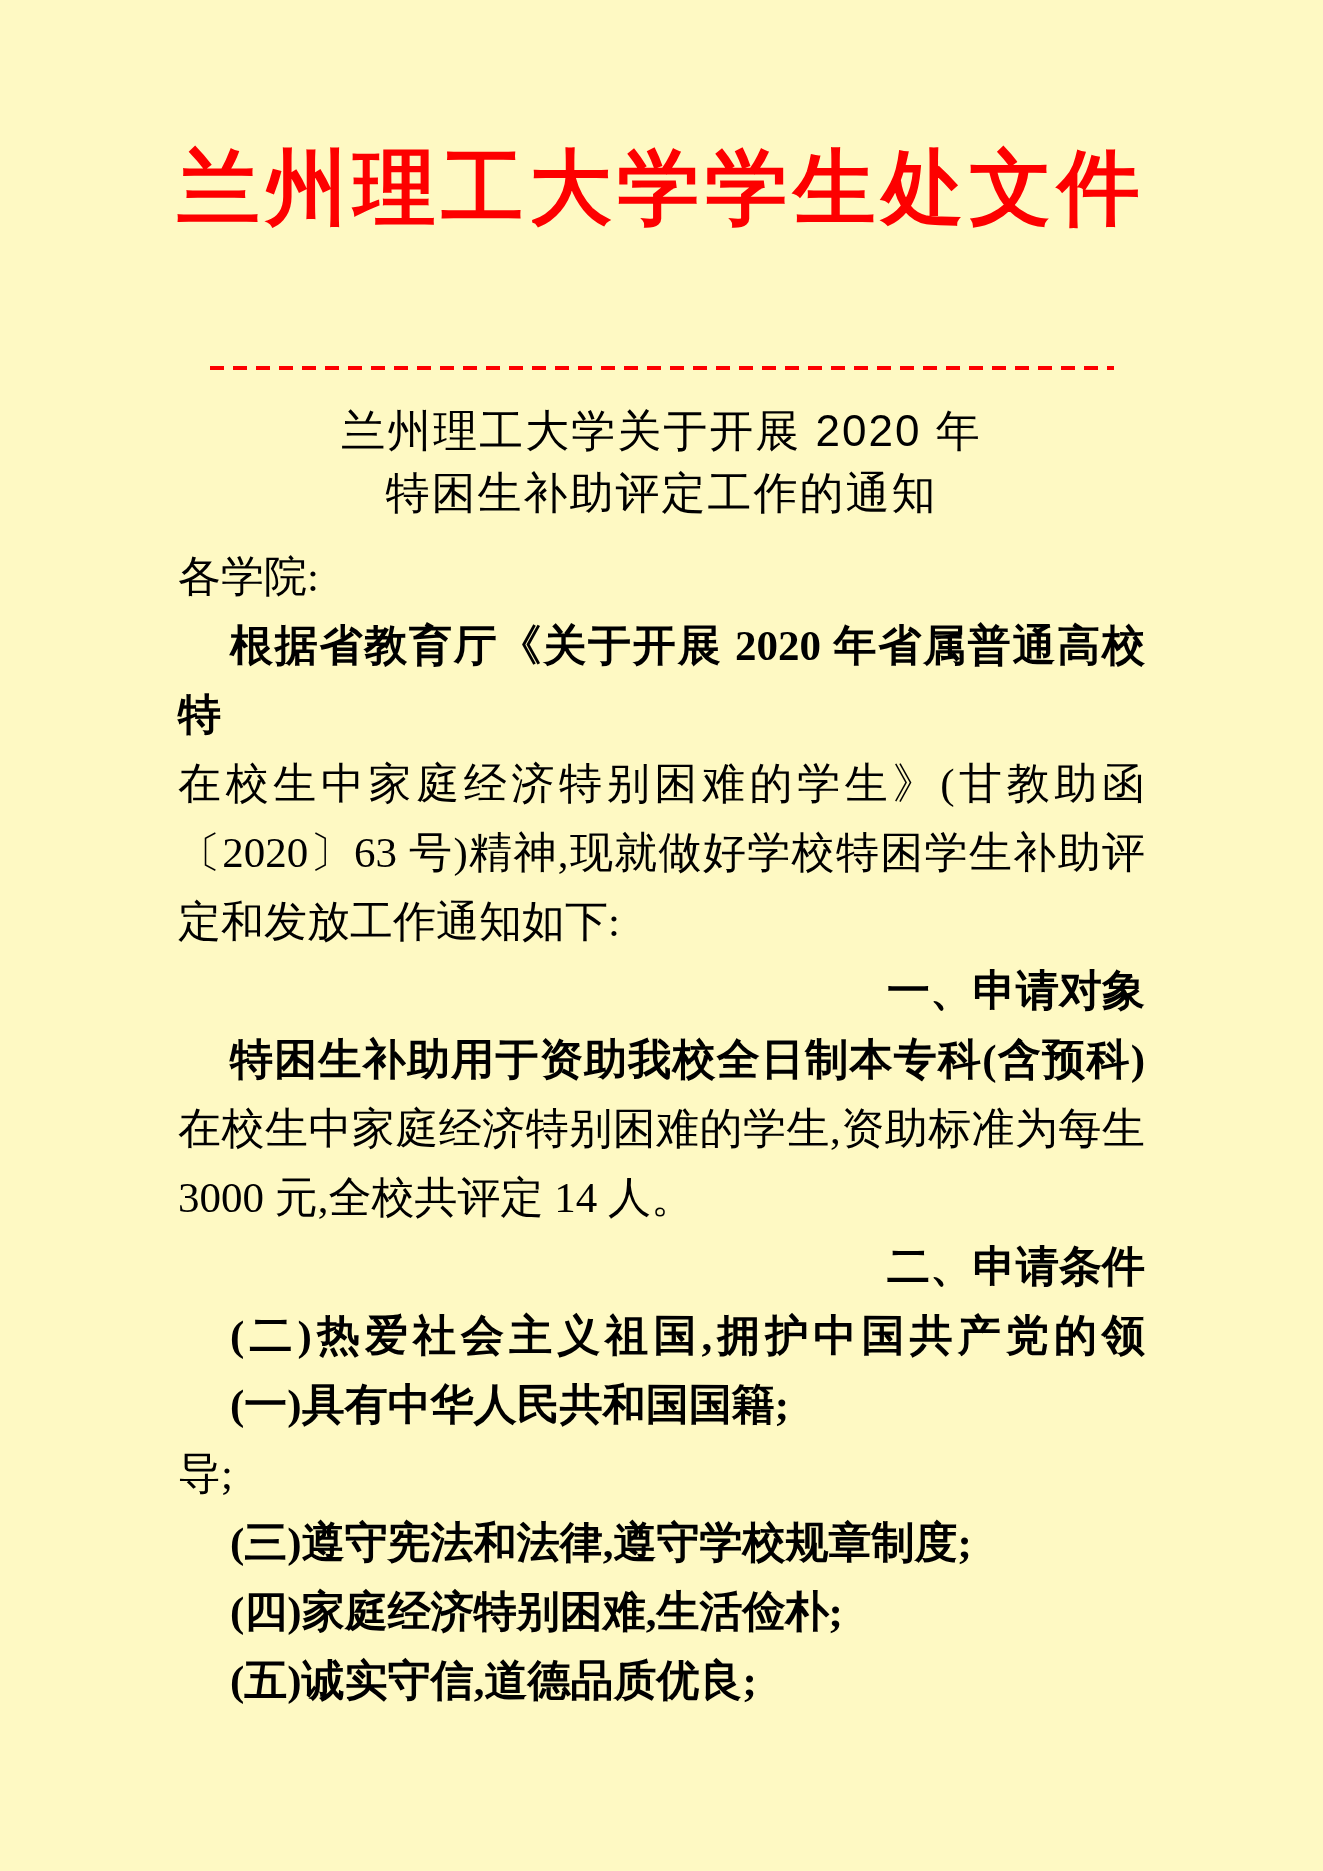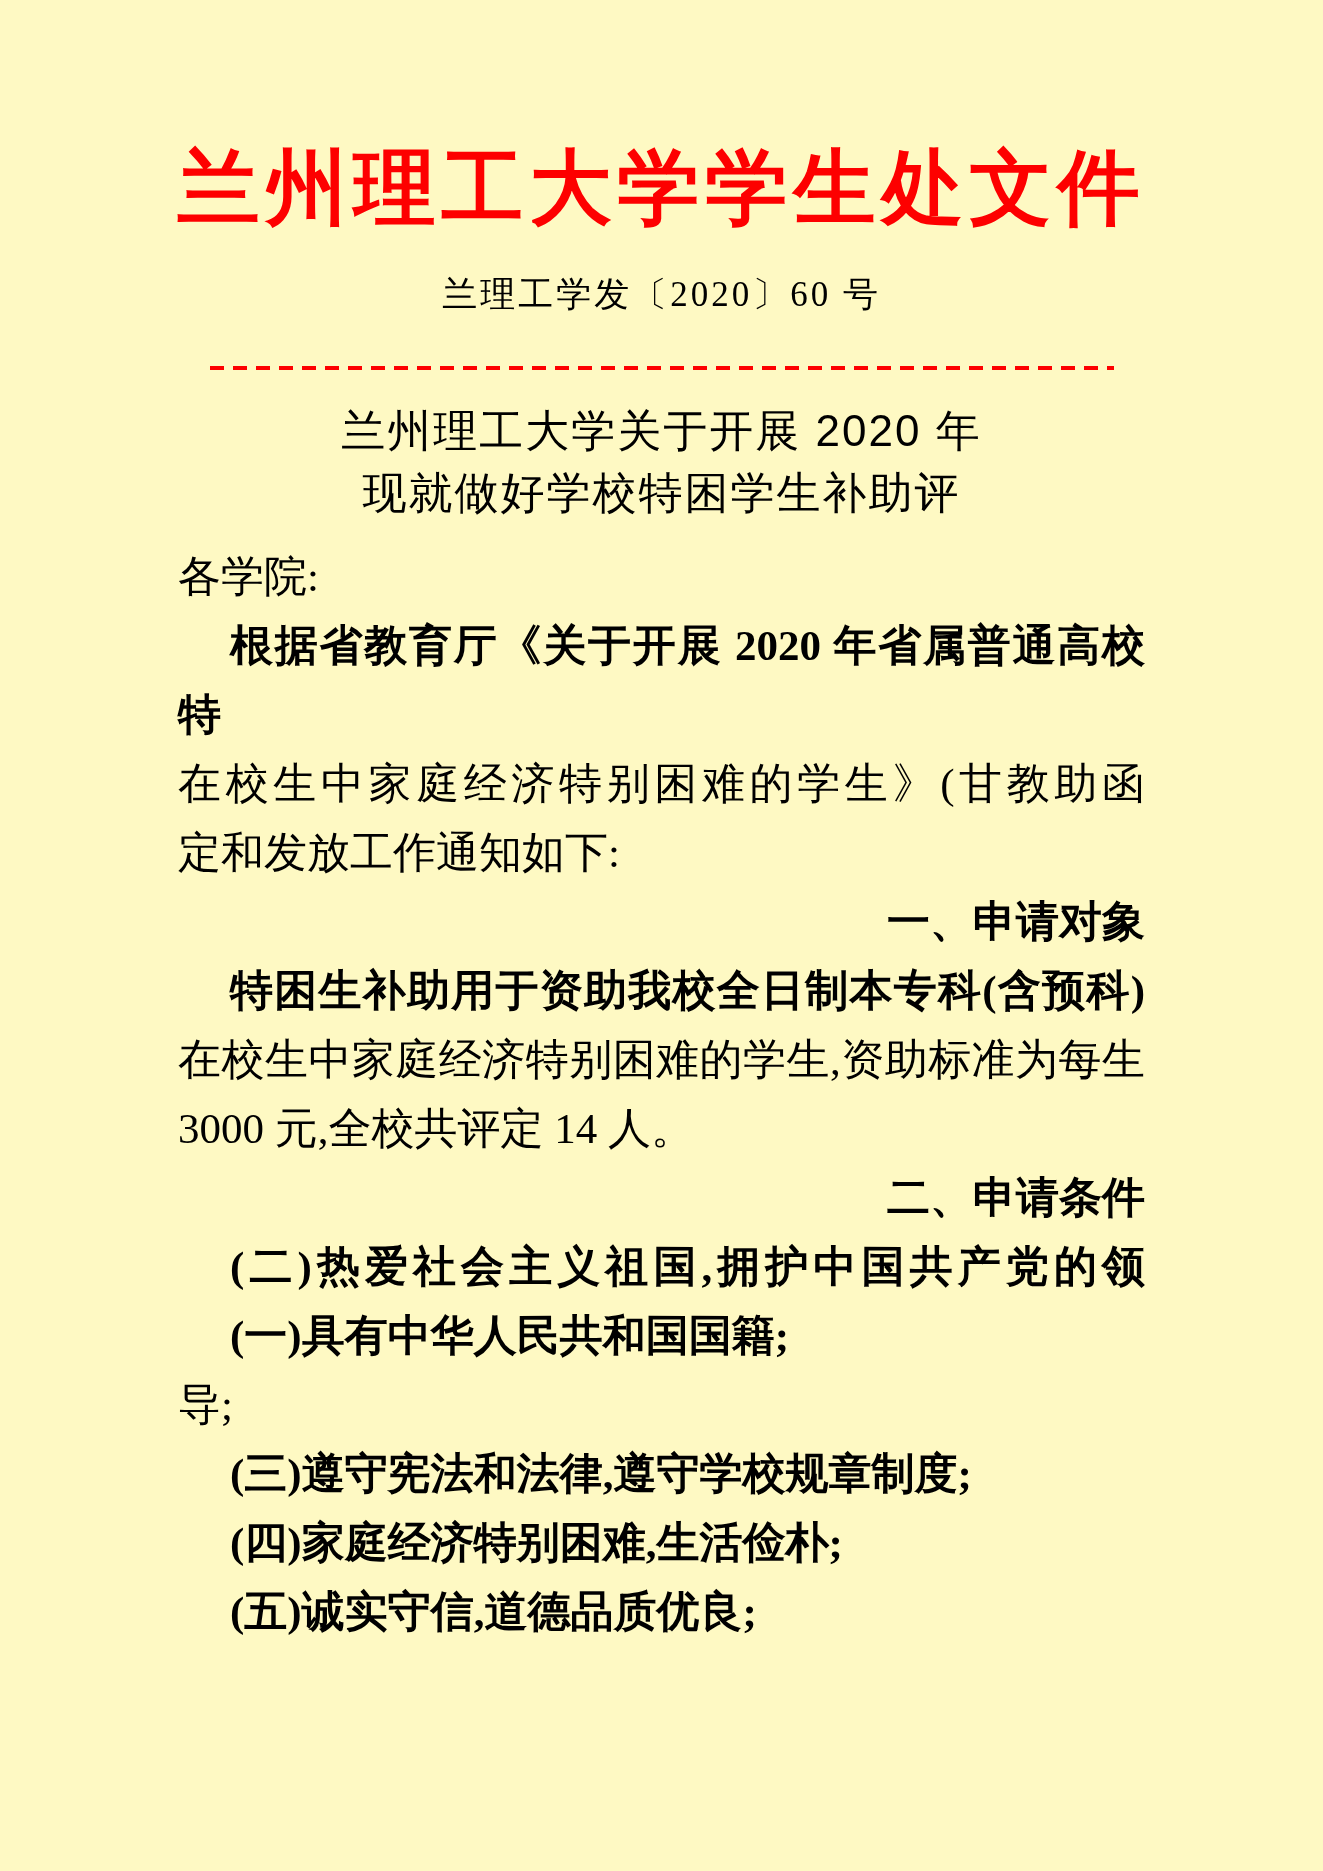--- a/index.html
+++ b/index.html
@@ -73,33 +73,33 @@
     font-weight: bold;
     text-align: right;
   }
 </style>
 </head>
 <body>
 
 <div class="page">
   <div class="org-title">兰州理工大学学生处文件</div>
 
-  <div class="doc-number">兰理工学发〔2020〕60 号</div>
 
   <div class="divider"></div>
 
   <div class="notice-title">
     <div>兰州理工大学关于开展 2020 年</div>
-    <div>现就做好学校特困学生补助评</div>
+    <div>特困生补助评定工作的通知</div>
   </div>
 
   <div class="doc-body">
       <div class="body-line">各学院:</div>
       <div class="body-line indent justify">根据省教育厅《关于开展 2020 年省属普通高校特</div>
       <div class="body-line justify">在校生中家庭经济特别困难的学生》(甘教助函</div>
+      <div class="body-line justify">〔2020〕63 号)精神,现就做好学校特困学生补助评</div>
       <div class="body-line">定和发放工作通知如下:</div>
       <div class="body-line indent bold">一、申请对象</div>
       <div class="body-line indent justify">特困生补助用于资助我校全日制本专科(含预科)</div>
       <div class="body-line justify">在校生中家庭经济特别困难的学生,资助标准为每生</div>
       <div class="body-line">3000 元,全校共评定 14 人。</div>
       <div class="body-line indent bold">二、申请条件</div>
       <div class="body-line indent justify">(二)热爱社会主义祖国,拥护中国共产党的领</div>
       <div class="body-line indent">(一)具有中华人民共和国国籍;</div>
       <div class="body-line">导;</div>
       <div class="body-line indent">(三)遵守宪法和法律,遵守学校规章制度;</div>

